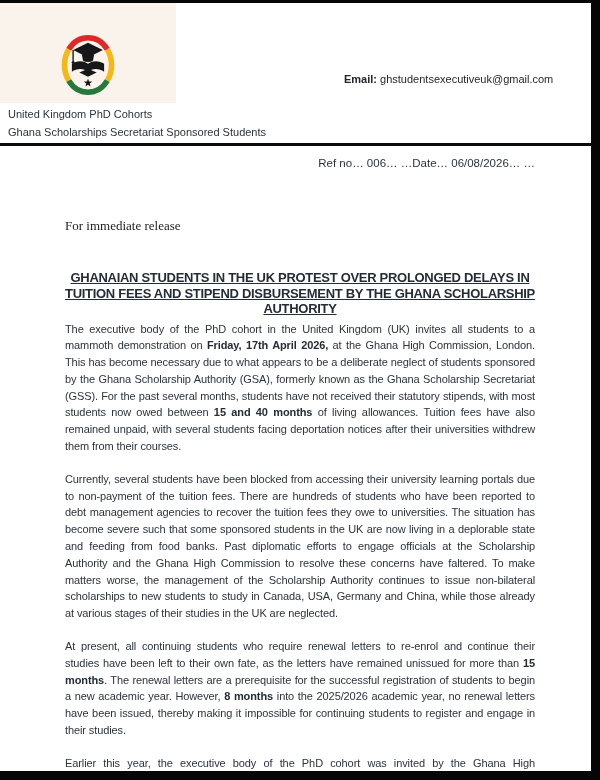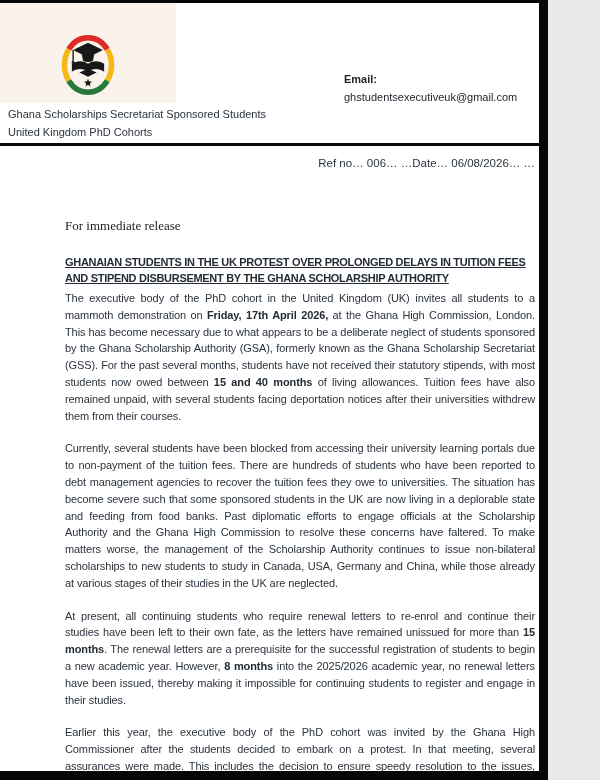--- a/index.html
+++ b/index.html
@@ -1,19 +1,19 @@
 <!DOCTYPE html>
 <html><head>
 <meta charset="utf-8">
 <style>
   * { margin: 0; padding: 0; box-sizing: border-box; }
   html, body { background: #e9e9e9; }
   .page {
     position: relative;
-    width: 548px;
+    width: 600px;
     height: 780px;
     background: #ffffff;
     overflow: hidden;
     font-family: "Liberation Sans", sans-serif;
     color: #2b333d;
   }
   .border-top    { position: absolute; left: 0; top: 0; width: 100%; height: 3px; background: #060606; z-index: 5; }
   .border-right  { position: absolute; right: 0; top: 0; width: 9px; height: 100%; background: #060606; z-index: 5; }
   .border-bottom { position: absolute; left: 0; bottom: 0; width: 100%; height: 9px; background: #060606; z-index: 5; }
 
@@ -38,24 +38,24 @@
 
   .doc-body { position: absolute; left: 65px; top: 200px; width: 470px; }
 
   .release-line {
     margin-top: 18px;
     font-family: "Liberation Serif", serif;
     font-size: 13px; color: #1d1d1d; font-weight: normal;
   }
 
   .headline {
-    margin: 21px auto 0 auto;
+    margin: 36px auto 0 auto;
     max-width: 470px;
-    font-size: 11px; font-weight: bold; letter-spacing: -0.3px;
-    text-decoration: underline;
+    font-size: 13px; font-weight: bold; letter-spacing: -0.3px;
+    text-align: center; text-decoration: underline;
     color: #242c35; line-height: 15.5px;
   }
 
   .doc-body p.para {
     margin-top: 16px;
     font-size: 11px; line-height: 16.8px; letter-spacing: -0.1px;
     text-align: justify; color: #2b333d;
   }
   .doc-body p.para.first { margin-top: 4px; }
   .doc-body p.para b { font-weight: bold; color: #242c35; }
@@ -92,22 +92,22 @@
     </div>
 
     <div class="contact-block">
       <div>
         <span class="lbl">Email:</span>
         <span>ghstudentsexecutiveuk@gmail.com</span>
       </div>
     </div>
 
     <div class="org-block">
+      <div>United Kingdom PhD Cohorts</div>
       <div>Ghana Scholarships Secretariat Sponsored Students</div>
-      <div>United Kingdom PhD Cohorts</div>
     </div>
   </header>
 
   <div class="header-rule"></div>
 
   <div class="meta-row">
     <span>Ref no… 006… …</span>
     <span>Date… 06/08/2026… …</span>
   </div>
 

